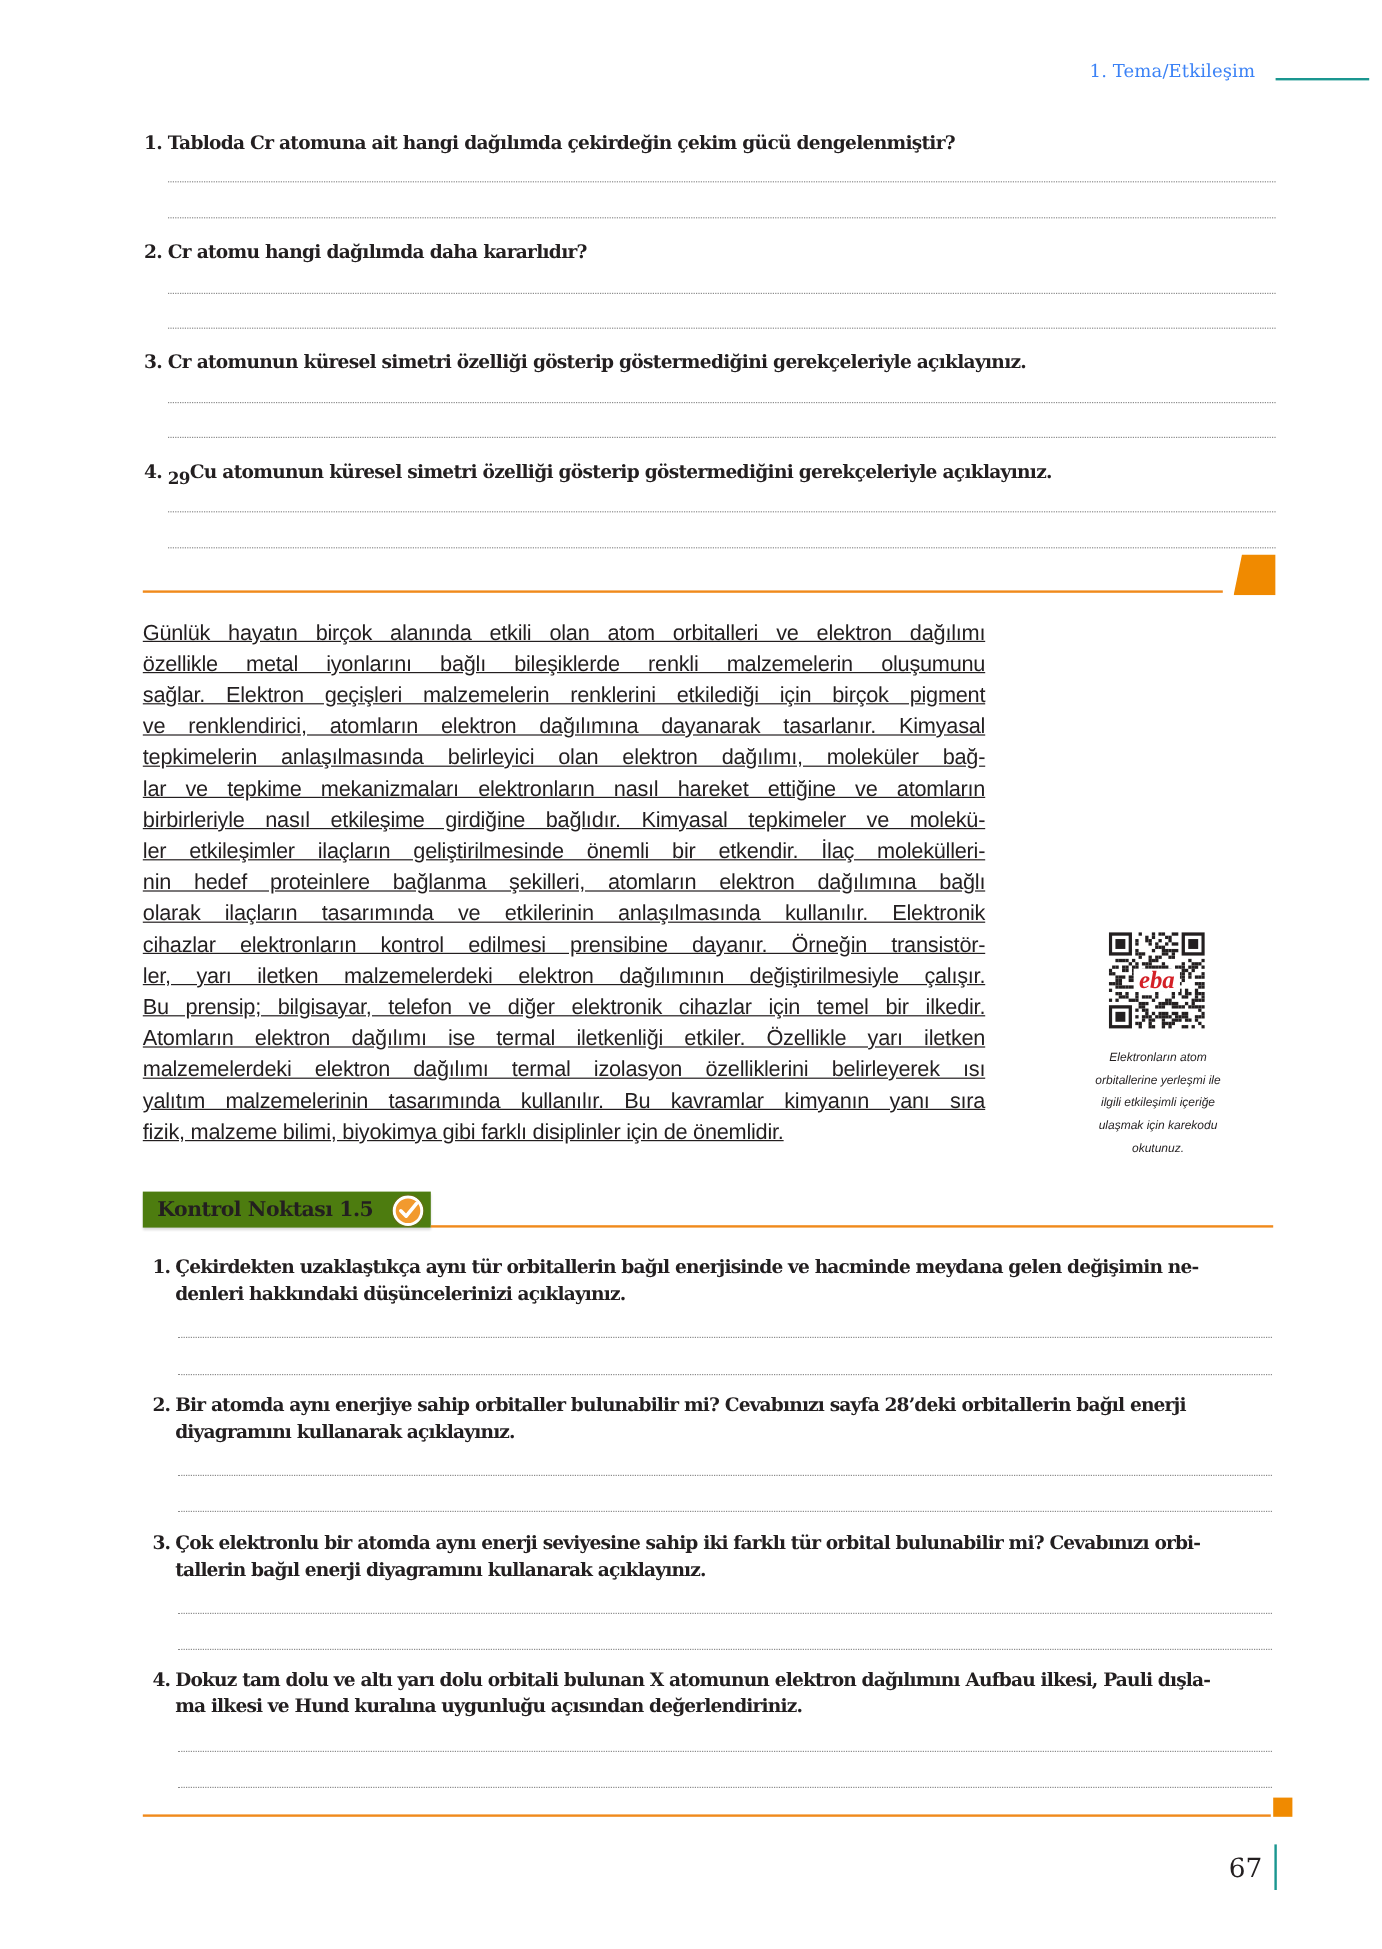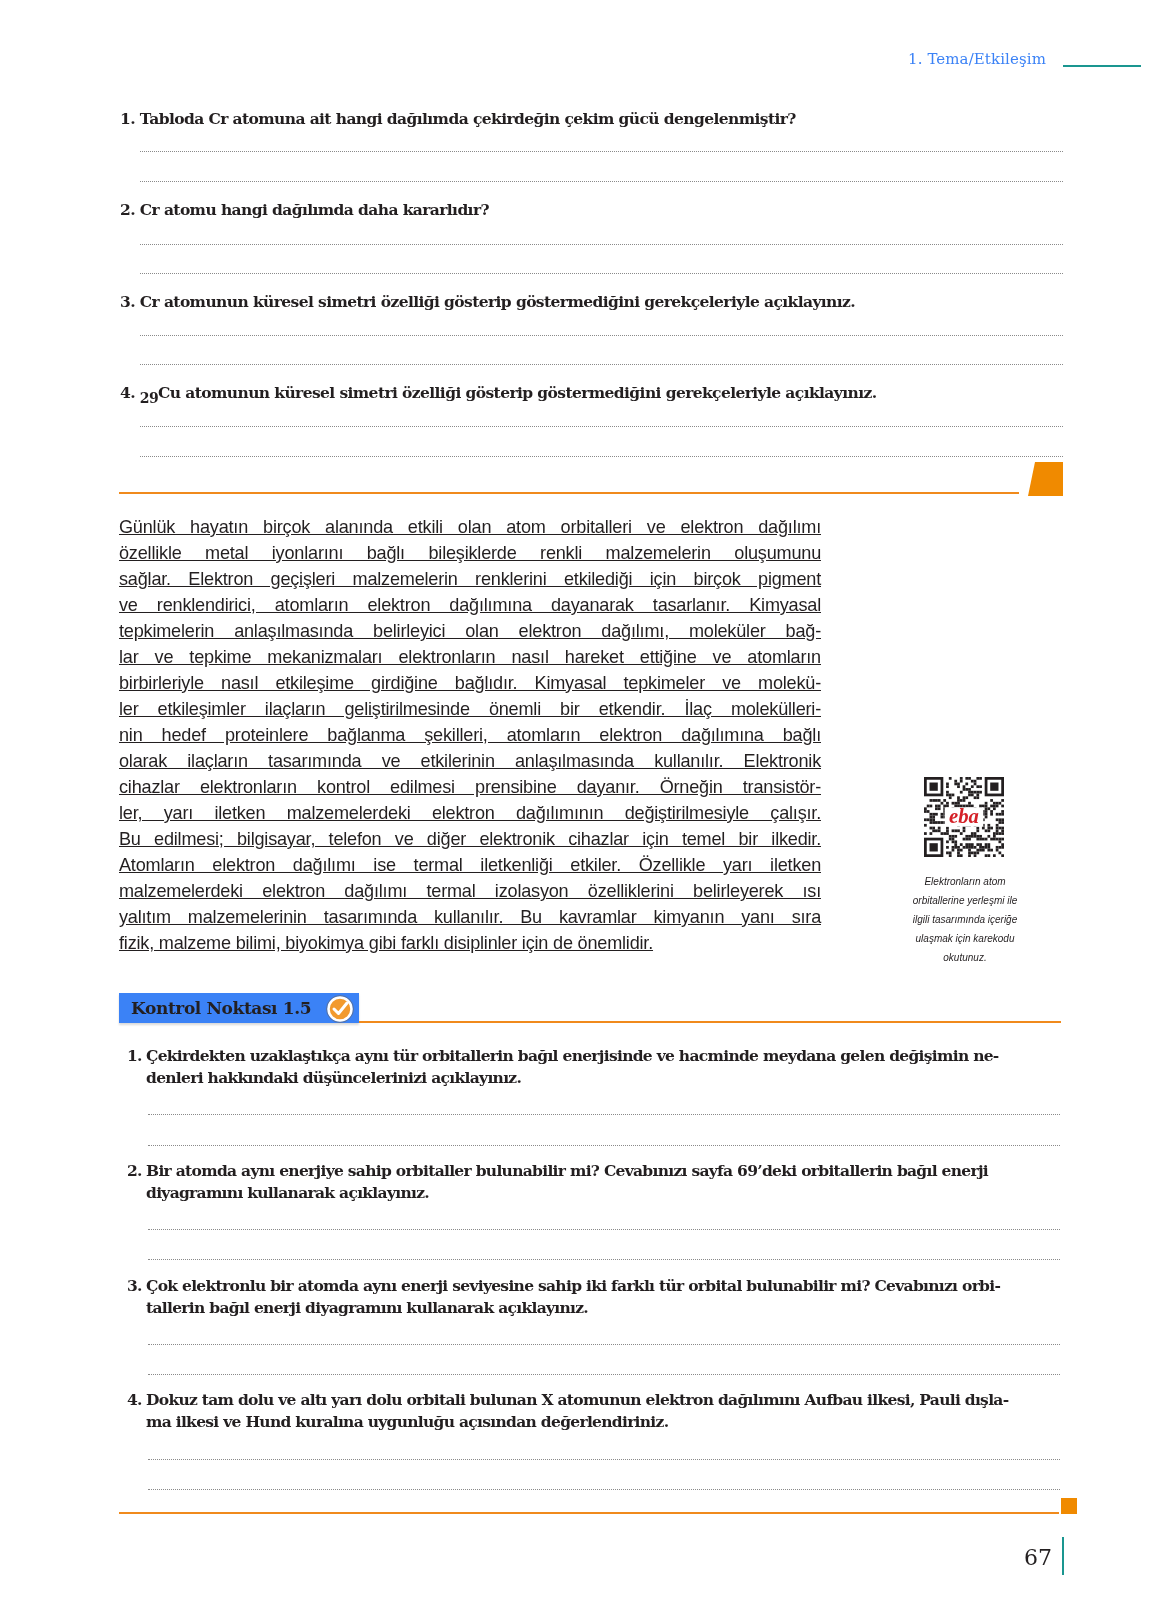--- a/index.html
+++ b/index.html
@@ -17,21 +17,21 @@
   .orange-rule { position: absolute; height: 2px; background: #f08a1c; }
   .orange-tab { position: absolute; background: #f08a00; }
 
   .para { position: absolute; left: 119px; top: 514px; width: 702px; font-family: "Liberation Sans", "DejaVu Sans", sans-serif; font-size: 18.1px; line-height: 26px; color: #231f20; text-align: justify; letter-spacing: -0.2px; text-decoration: underline; }
   .para span { display: block; white-space: nowrap; text-align-last: justify; }
   .para span.last { text-align-last: left; }
 
   .qr { position: absolute; left: 924px; top: 776px; width: 80px; height: 82px; }
   .qr-caption { position: absolute; left: 860px; top: 872px; width: 210px; text-align: center; font-family: "Liberation Sans", "DejaVu Sans", sans-serif; font-style: italic; font-size: 10px; line-height: 19px; color: #231f20; }
 
-  .kn-bar { position: absolute; left: 119px; top: 993px; width: 240px; height: 30px; background: #3b82f6; box-shadow: 0 2px 2px rgba(0,0,0,0.15); text-align: right; }
+  .kn-bar { position: absolute; left: 119px; top: 993px; width: 240px; height: 30px; background: #4d7c0f; box-shadow: 0 2px 2px rgba(0,0,0,0.15); text-align: right; }
   .kn-label { position: absolute; left: 12px; top: 5px; font-size: 17px; font-weight: bold; color: #231f20; font-family: "DejaVu Serif", serif; letter-spacing: -0.4px; white-space: nowrap; }
   .kn-check { position: absolute; left: 207px; top: 2px; width: 28px; height: 28px; }
   .kn-rule { position: absolute; left: 359px; top: 1021px; width: 702px; height: 2px; background: #f08a1c; }
 
   .kq { position: absolute; left: 127px; font-weight: bold; font-size: 15.5px; line-height: 22px; font-family: "DejaVu Serif", serif; letter-spacing: -0.7px; }
   .kq .num { position: absolute; left: 0; top: 0; }
   .kq .l1, .kq .l2 { display: block; white-space: nowrap; padding-left: 19px; }
 
   .page-num { position: absolute; left: 1024px; top: 1545px; font-size: 22px; font-family: "DejaVu Serif", serif; color: #231f20; }
   .page-bar { position: absolute; left: 1062px; top: 1537px; width: 2px; height: 38px; background: #1a9690; }
@@ -71,21 +71,21 @@
     <span>sağlar. Elektron geçişleri malzemelerin renklerini etkilediği için birçok pigment</span>
     <span>ve renklendirici, atomların elektron dağılımına dayanarak tasarlanır. Kimyasal</span>
     <span>tepkimelerin anlaşılmasında belirleyici olan elektron dağılımı, moleküler bağ-</span>
     <span>lar ve tepkime mekanizmaları elektronların nasıl hareket ettiğine ve atomların</span>
     <span>birbirleriyle nasıl etkileşime girdiğine bağlıdır. Kimyasal tepkimeler ve molekü-</span>
     <span>ler etkileşimler ilaçların geliştirilmesinde önemli bir etkendir. İlaç molekülleri-</span>
     <span>nin hedef proteinlere bağlanma şekilleri, atomların elektron dağılımına bağlı</span>
     <span>olarak ilaçların tasarımında ve etkilerinin anlaşılmasında kullanılır. Elektronik</span>
     <span>cihazlar elektronların kontrol edilmesi prensibine dayanır. Örneğin transistör-</span>
     <span>ler, yarı iletken malzemelerdeki elektron dağılımının değiştirilmesiyle çalışır.</span>
-    <span>Bu edilmesi; bilgisayar, telefon ve diğer elektronik cihazlar için temel bir ilkedir.</span>
+    <span>Bu prensip; bilgisayar, telefon ve diğer elektronik cihazlar için temel bir ilkedir.</span>
     <span>Atomların elektron dağılımı ise termal iletkenliği etkiler. Özellikle yarı iletken</span>
     <span>malzemelerdeki elektron dağılımı termal izolasyon özelliklerini belirleyerek ısı</span>
     <span>yalıtım malzemelerinin tasarımında kullanılır. Bu kavramlar kimyanın yanı sıra</span>
     <span class="last">fizik, malzeme bilimi, biyokimya gibi farklı disiplinler için de önemlidir.</span>
   </div>
 
 <svg class="qr" viewBox="0 0 29 29" id="qr">
     <rect x="9" y="0" width="1" height="1" fill="#231f20"></rect>
     <rect x="13" y="0" width="1" height="1" fill="#231f20"></rect>
     <rect x="15" y="0" width="1" height="1" fill="#231f20"></rect>
@@ -381,21 +381,21 @@
     <rect x="24" y="2" width="3" height="3" fill="#231f20"></rect>
     <rect x="0" y="22" width="7" height="7" fill="#231f20"></rect>
     <rect x="1" y="23" width="5" height="5" fill="#ffffff"></rect>
     <rect x="2" y="24" width="3" height="3" fill="#231f20"></rect>
     <rect x="7.5" y="11" width="14" height="7" fill="#ffffff"></rect>
     <text x="14.5" y="16.8" text-anchor="middle" font-size="7.5" font-style="italic" font-weight="bold" font-family="Liberation Serif, serif" fill="#d42027">eba</text>
   </svg>
 <div class="qr-caption" id="qrcap">
     <div>Elektronların atom</div>
     <div>orbitallerine yerleşmi ile</div>
-    <div>ilgili tasarımında içeriğe</div>
+    <div>ilgili etkileşimli içeriğe</div>
     <div>ulaşmak için karekodu</div>
     <div>okutunuz.</div>
   </div>
 
 <div class="kn-bar">
   <span class="kn-label">Kontrol Noktası 1.5</span>
   <svg class="kn-check" viewBox="0 0 28 28">
     <circle cx="14" cy="14" r="11.5" fill="#f29a2e" stroke="#ffffff" stroke-width="2.5"></circle>
     <circle cx="14" cy="14" r="13.5" fill="none" stroke="#8a5a1a" stroke-width="0.8" opacity="0.5"></circle>
     <path d="M8 14 L12.5 18.5 L21 8" fill="none" stroke="#ffffff" stroke-width="3" stroke-linecap="round" stroke-linejoin="round"></path>
@@ -406,21 +406,21 @@
 <div class="kq" style="top:1045px">
   <span class="num">1.</span>
   <span class="l1">Çekirdekten uzaklaştıkça aynı tür orbitallerin bağıl enerjisinde ve hacminde meydana gelen değişimin ne-</span>
   <span class="l2">denleri hakkındaki düşüncelerinizi açıklayınız.</span>
 </div>
 <div class="dots" style="left:148px;width:912px;top:1114px"></div>
 <div class="dots" style="left:148px;width:912px;top:1145px"></div>
 
 <div class="kq" style="top:1160px">
   <span class="num">2.</span>
-  <span class="l1">Bir atomda aynı enerjiye sahip orbitaller bulunabilir mi? Cevabınızı sayfa 69’deki orbitallerin bağıl enerji</span>
+  <span class="l1">Bir atomda aynı enerjiye sahip orbitaller bulunabilir mi? Cevabınızı sayfa 28’deki orbitallerin bağıl enerji</span>
   <span class="l2">diyagramını kullanarak açıklayınız.</span>
 </div>
 <div class="dots" style="left:148px;width:912px;top:1229px"></div>
 <div class="dots" style="left:148px;width:912px;top:1259px"></div>
 
 <div class="kq" style="top:1275px">
   <span class="num">3.</span>
   <span class="l1">Çok elektronlu bir atomda aynı enerji seviyesine sahip iki farklı tür orbital bulunabilir mi? Cevabınızı orbi-</span>
   <span class="l2">tallerin bağıl enerji diyagramını kullanarak açıklayınız.</span>
 </div>

